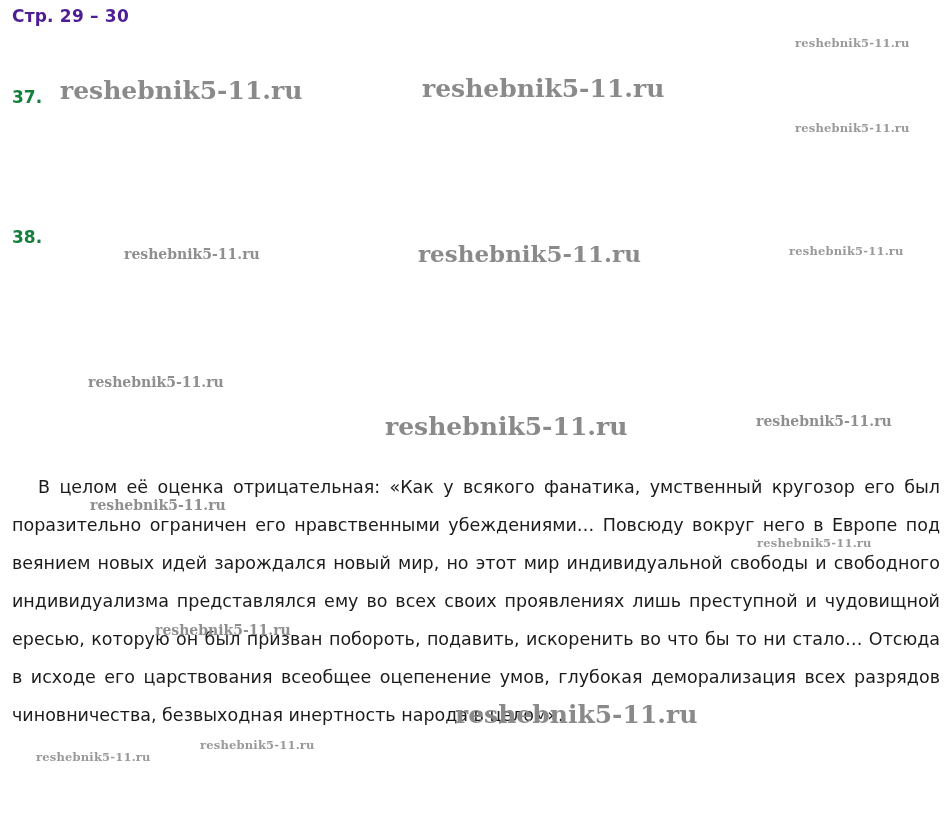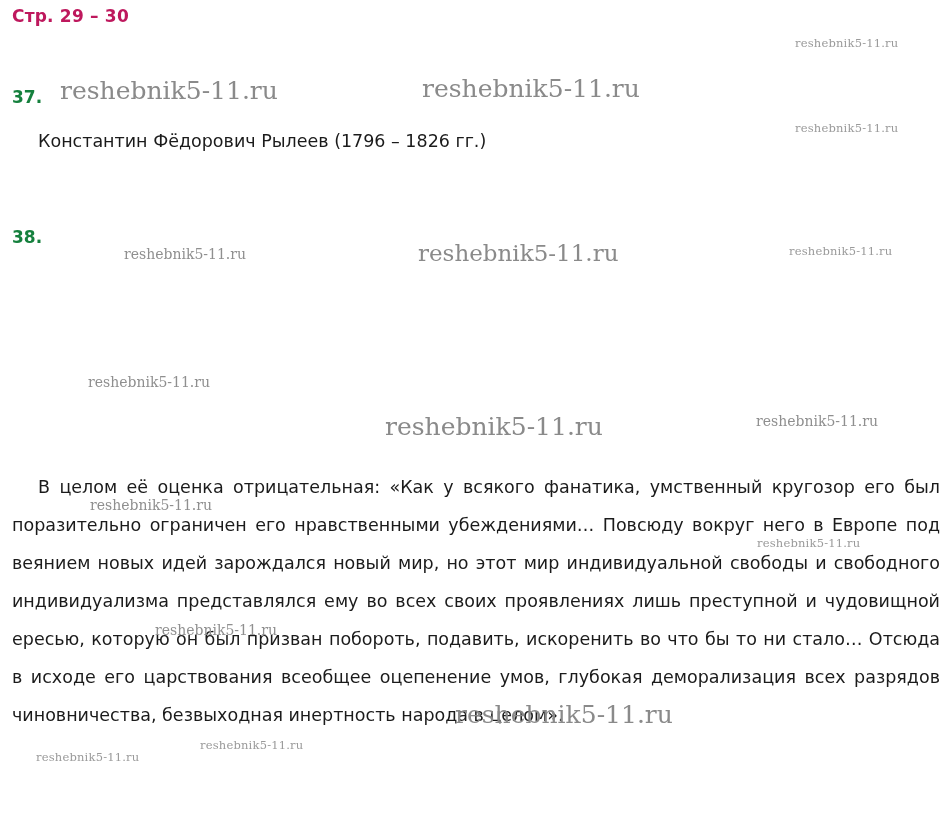--- a/index.html
+++ b/index.html
@@ -21,21 +21,21 @@
     height: 832px;
   }
   
   .page-header {
     position: absolute;
     left: 12px;
     top: 6px;
     font-size: 17px;
     font-weight: bold;
     letter-spacing: 0.2px;
-    color: #be185d;
+    color: #4c1d95;
   }
   
   .task-num {
     position: absolute;
     font-size: 17px;
     font-weight: bold;
     color: #15803d;
   }
   #task-37-num { left: 12px; top: 87px; }
   #task-38-num { left: 12px; top: 227px; }
@@ -79,20 +79,21 @@
   }
 
   
   .wm {
     position: absolute;
     font-family: "DejaVu Serif", serif;
     color: #8c8c8c;
     white-space: nowrap;
     pointer-events: none;
     user-select: none;
+    font-weight: bold;
   }
   .wm-sm {
     font-size: 11.5px;
     color: #9a9a9a;
     letter-spacing: 0.2px;
   }
   .wm-md {
     font-size: 14px;
     color: #8f8f8f;
   }
@@ -106,21 +107,20 @@
   }
 </style>
 </head>
 <body>
 
 <div class="page">
 
   <div class="page-header">Стр. 29 – 30</div>
 
   <div class="task-num" id="task-37-num">37.</div>
-  <div class="para" id="p37">Константин Фёдорович Рылеев (1796 – 1826 гг.)</div>
 
   <div class="task-num" id="task-38-num">38.</div>
 
 
 
   <div class="para" id="p38c"><span class="lead-indent"></span><span>В целом её оценка отрицательная: «Как у всякого фанатика, умственный кругозор его был поразительно ограничен его нравственными убеждениями… Повсюду вокруг него в Европе под веянием новых идей зарождался новый мир, но этот мир индивидуальной свободы и свободного индивидуализма представлялся ему во всех своих проявлениях лишь преступной и чудовищной ересью, которую он был призван побороть, подавить, искоренить во что бы то ни стало… Отсюда в исходе его царствования всеобщее оцепенение умов, глубокая деморализация всех разрядов чиновничества, безвыходная инертность народа в целом».</span></div>
 
   <div id="watermark-layer">
       <div class="wm wm-sm" style="left: 795px; top: 36px;">reshebnik5-11.ru</div>
       <div class="wm wm-xl" style="left: 60px; top: 76px;">reshebnik5-11.ru</div>

